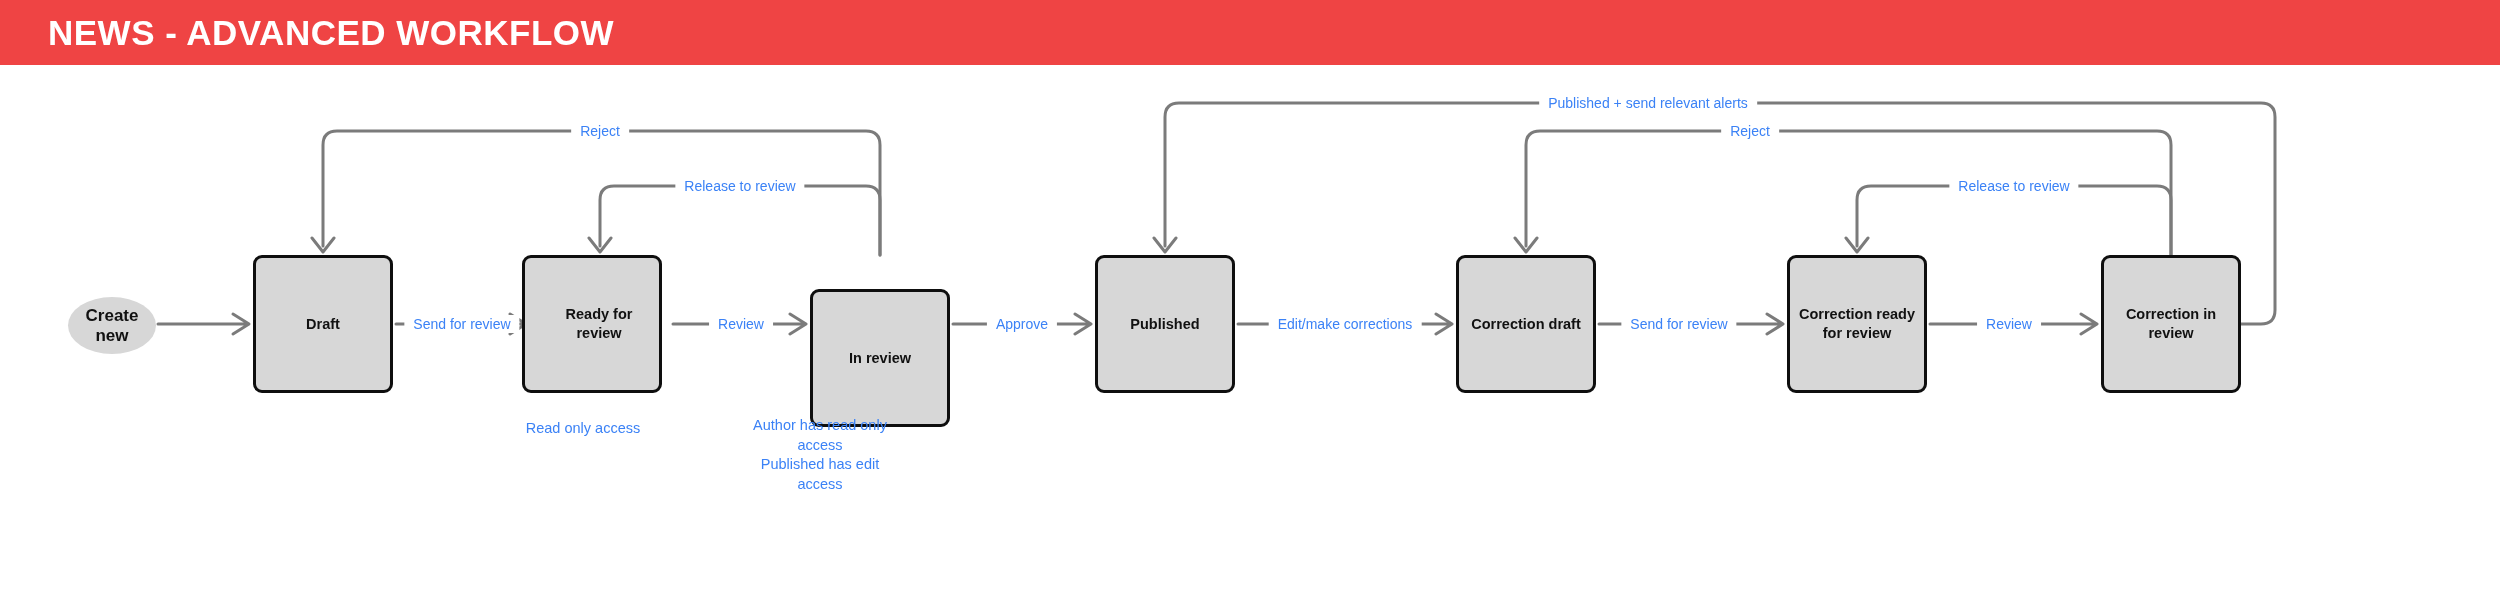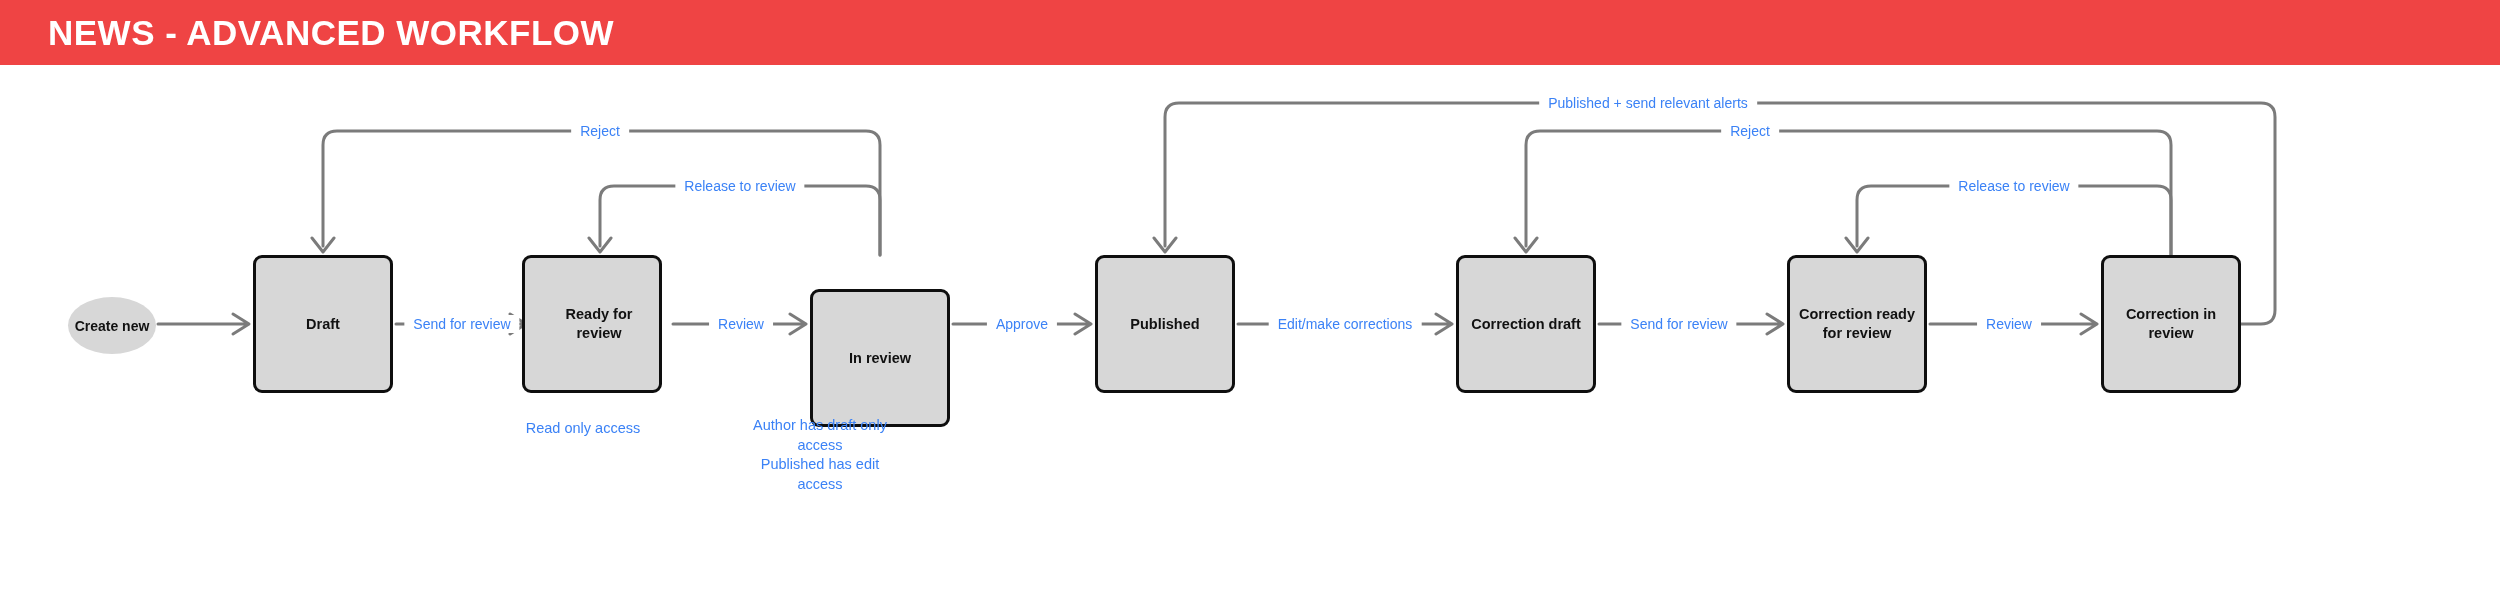--- a/index.html
+++ b/index.html
@@ -19,21 +19,21 @@
   .node{
     position:absolute;background:#d7d7d7;display:flex;align-items:center;justify-content:center;
     text-align:center;color:#111111;font-weight:bold;box-sizing:border-box;
   }
   .node.box{
     border:3px solid #0e0e0e;border-radius:9px;width:140px;height:138px;
     top:255px;font-size:14.5px;line-height:19px;padding:0 8px;
   }
   .node.ellipse{
     border:none;border-radius:50%;left:68px;top:297px;width:88px;height:57px;
-    font-size:14px;
+    font-size:17px;
   }
   .edge-label{
     position:absolute;transform:translate(-50%,-50%);background:#ffffff;
     padding:1px 9px;font-size:14px;color:#3b82f6;white-space:nowrap;
   }
   .note{
     position:absolute;color:#3b82f6;font-size:14.5px;line-height:19.5px;text-align:center;
   }
   .note-line{white-space:nowrap;}
 </style>
@@ -99,19 +99,19 @@
   <div class="edge-label" style="left:600px;top:131px;">Reject</div>
   <div class="edge-label" style="left:740px;top:186px;">Release to review</div>
   <div class="edge-label" style="left:1750px;top:131px;">Reject</div>
   <div class="edge-label" style="left:2014px;top:186px;">Release to review</div>
   <div class="edge-label" style="left:1648px;top:103px;">Published + send relevant alerts</div>
 
   <div class="note" style="left:503px;top:419px;width:160px;">
     <div class="note-line">Read only access</div>
   </div>
   <div class="note" style="left:730px;top:416px;width:180px;">
-    <div class="note-line">Author has draft only</div>
+    <div class="note-line">Author has read only</div>
     <div class="note-line">access</div>
     <div class="note-line">Published has edit</div>
     <div class="note-line">access</div>
   </div>
 
 </div>
 
 </body></html>

